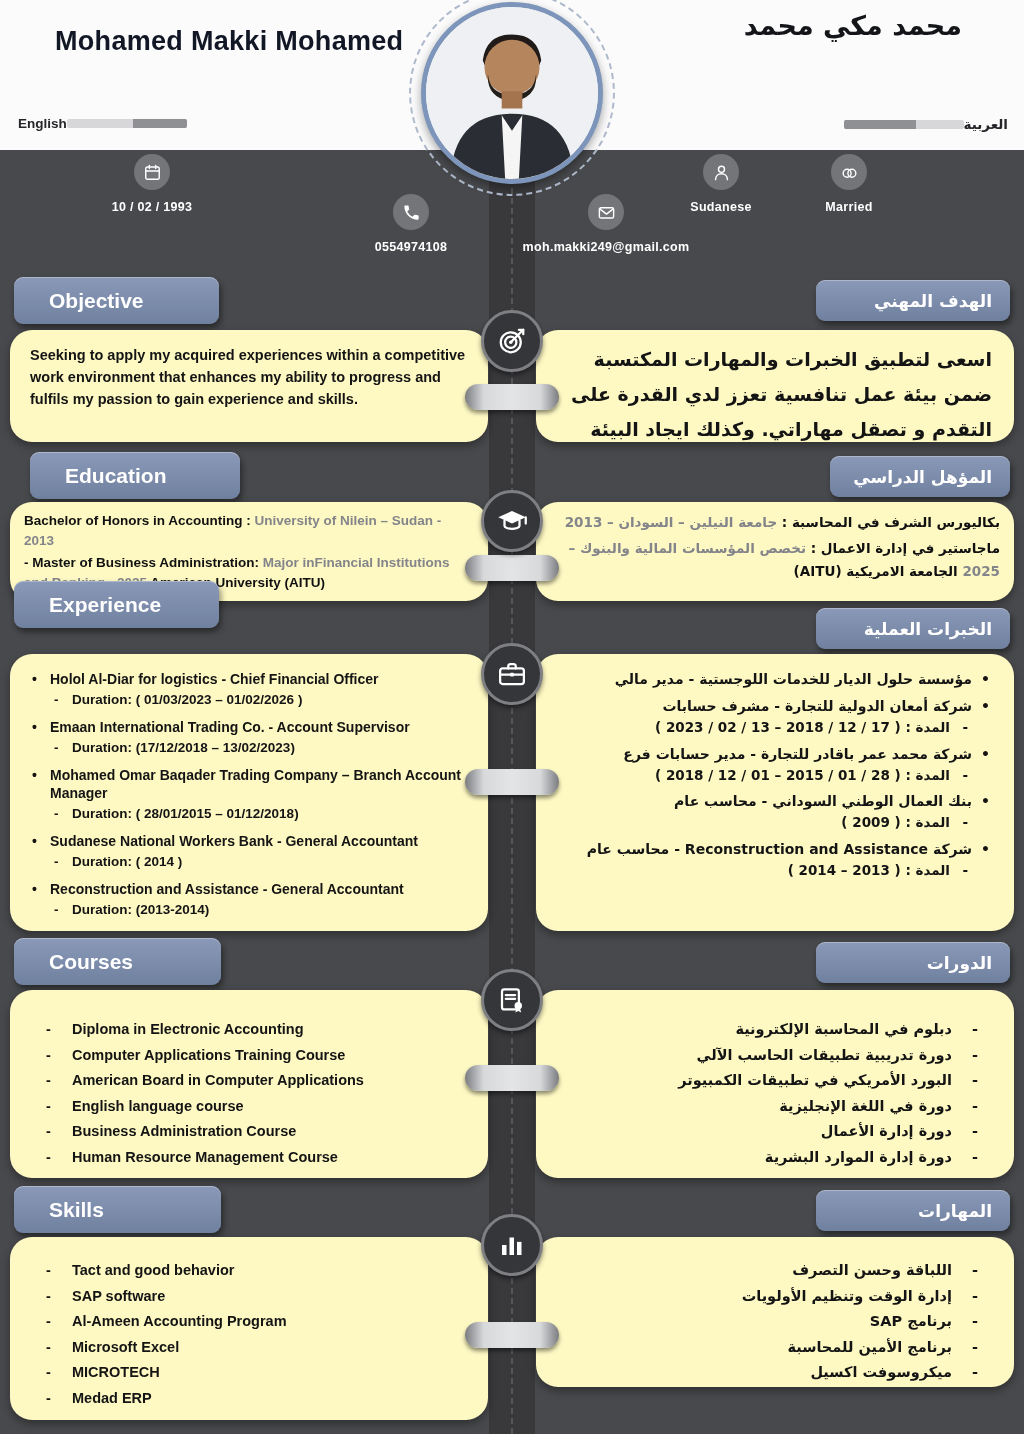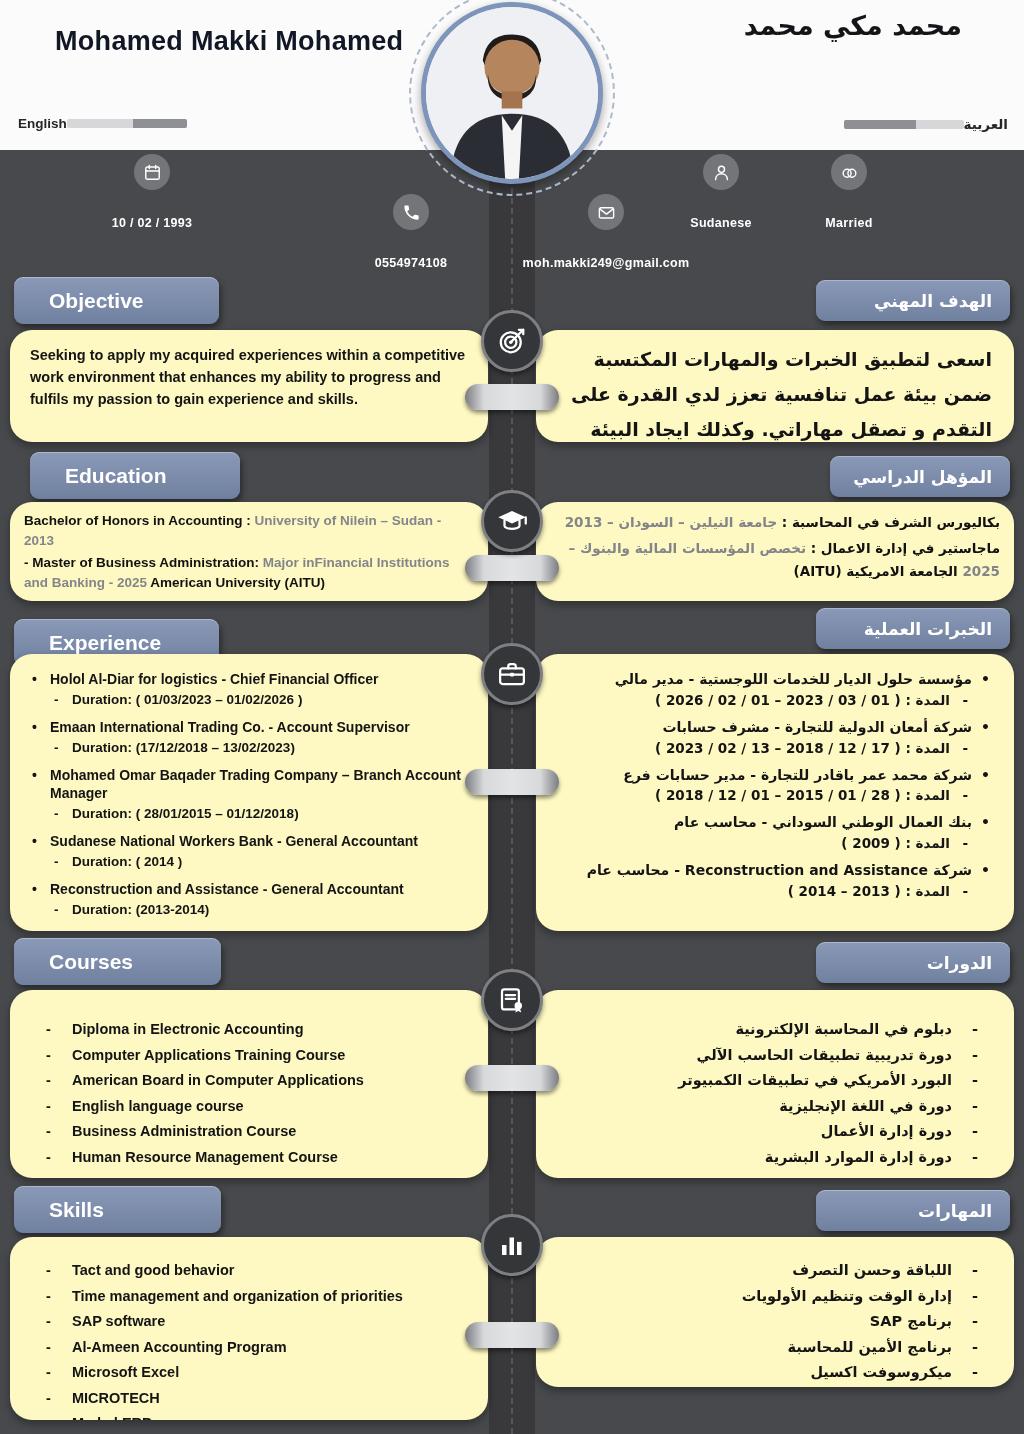--- a/index.html
+++ b/index.html
@@ -34,21 +34,21 @@
   .spine::before { content:""; position:absolute; left:50%; top:0; bottom:0; border-left:2px dashed #55565a; transform:translateX(-1px); }
   .node { position:absolute; left:50%; transform:translateX(-50%); width:56px; height:56px; border-radius:50%;
           background:#353639; border:3px solid #7e7f83; box-shadow:0 3px 5px rgba(0,0,0,.45);
           display:flex; align-items:center; justify-content:center; z-index:4; }
   .node svg { width:30px; height:30px; stroke:#fff; stroke-width:1.8; fill:none; stroke-linecap:round; stroke-linejoin:round; }
   .pill { position:absolute; left:50%; transform:translateX(-50%); width:94px; height:26px; border-radius:13px;
           background:linear-gradient(90deg,#7b7c80 0%,#d8d9db 20%,#e3e4e6 50%,#d8d9db 80%,#7b7c80 100%);
           box-shadow:0 3px 4px rgba(0,0,0,.45); z-index:3; }
 
   
-  .info { position:absolute; display:flex; flex-direction:column; align-items:center; gap:26px; width:140px; z-index:2; }
+  .info { position:absolute; display:flex; flex-direction:column; align-items:center; gap:10px; width:140px; z-index:2; }
   .info.wide { width:190px; }
   .info-icon { width:36px; height:36px; border-radius:50%; background:#737578; display:flex; align-items:center; justify-content:center; }
   .info-icon svg { width:19px; height:19px; stroke:#fff; stroke-width:1.8; fill:none; stroke-linecap:round; stroke-linejoin:round; }
   .info-label { color:#fff; font-size:12.5px; font-weight:bold; letter-spacing:.3px; white-space:nowrap; }
 
   
   .badge { position:absolute; display:flex; align-items:center; border-radius:9px; color:#fff; font-weight:bold;
            background:linear-gradient(180deg,#8a99b8 0%,#70809f 100%);
            box-shadow:2px 4px 6px rgba(0,0,0,.45), inset 0 1px 0 rgba(255,255,255,.3); z-index:2; }
   .badge.en { font-size:21px; padding-left:35px; height:47px; }
@@ -245,21 +245,21 @@
         <div class="edu-line">
           <span class="edu-bold">ماجاستير في إدارة الاعمال :</span>
           <span class="edu-muted">تخصص المؤسسات المالية والبنوك – 2025</span>
           <span class="edu-bold">الجامعة الامريكية (AITU)</span>
         </div>
       </div>
     </div>
   </div>
 
   <div>
-    <div class="badge en" style="left:14px; top:619px; width:170px;">
+    <div class="badge en" style="left:14px; top:581px; width:170px;">
       <span>Experience</span>
     </div>
     <div class="badge ar" style="right:14px; top:608px; width:176px;">
       <span>الخبرات العملية</span>
     </div>
 
     <div class="node" style="top:643px;">
       <svg viewBox="0 0 24 24">
         <rect x="2.5" y="7.5" width="19" height="12.5" rx="2"></rect>
         <path d="M9 7.5 V5.8 A1.8 1.8 0 0 1 10.8 4 h2.4 A1.8 1.8 0 0 1 15 5.8 V7.5"></path>
@@ -291,21 +291,20 @@
           <div class="exp-title">Reconstruction and Assistance - General Accountant</div>
           <div class="exp-duration">Duration: (2013-2014)</div>
         </div>
       </div>
     </div>
 
     <div class="panel ar" style="top:654px; height:277px;" dir="rtl">
       <div class="exp-pad">
         <div class="exp-item">
           <div class="exp-title">مؤسسة حلول الديار للخدمات اللوجستية - مدير مالي</div>
-          <div class="exp-duration">المدة : ( 01 / 03 / 2023 – 01 / 02 / 2026 )</div>
         </div>
         <div class="exp-item">
           <div class="exp-title">شركة أمعان الدولية للتجارة - مشرف حسابات</div>
           <div class="exp-duration">المدة : ( 17 / 12 / 2018 – 13 / 02 / 2023 )</div>
         </div>
         <div class="exp-item">
           <div class="exp-title">شركة محمد عمر باقادر للتجارة - مدير حسابات فرع</div>
           <div class="exp-duration">المدة : ( 28 / 01 / 2015 – 01 / 12 / 2018 )</div>
         </div>
         <div class="exp-item">
@@ -374,21 +373,20 @@
         <rect x="4" y="12" width="3.6" height="8" fill="#fff" stroke="none"></rect>
         <rect x="10" y="6" width="3.6" height="14" fill="#fff" stroke="none"></rect>
         <rect x="16" y="9.5" width="3.6" height="10.5" fill="#fff" stroke="none"></rect>
       </svg>
     </div>
     <div class="pill" style="top:1322px;"></div>
 
     <div class="panel en" style="top:1237px; height:183px;">
       <div class="skills-pad">
         <div class="dash-row">Tact and good behavior</div>
-        <div class="dash-row">Time management and organization of priorities</div>
         <div class="dash-row">SAP software</div>
         <div class="dash-row">Al-Ameen Accounting Program</div>
         <div class="dash-row">Microsoft Excel</div>
         <div class="dash-row">MICROTECH</div>
         <div class="dash-row">Medad ERP</div>
       </div>
     </div>
     <div class="panel ar" style="top:1237px; height:150px;" dir="rtl">
       <div class="skills-pad">
         <div class="dash-row">اللباقة وحسن التصرف</div>

